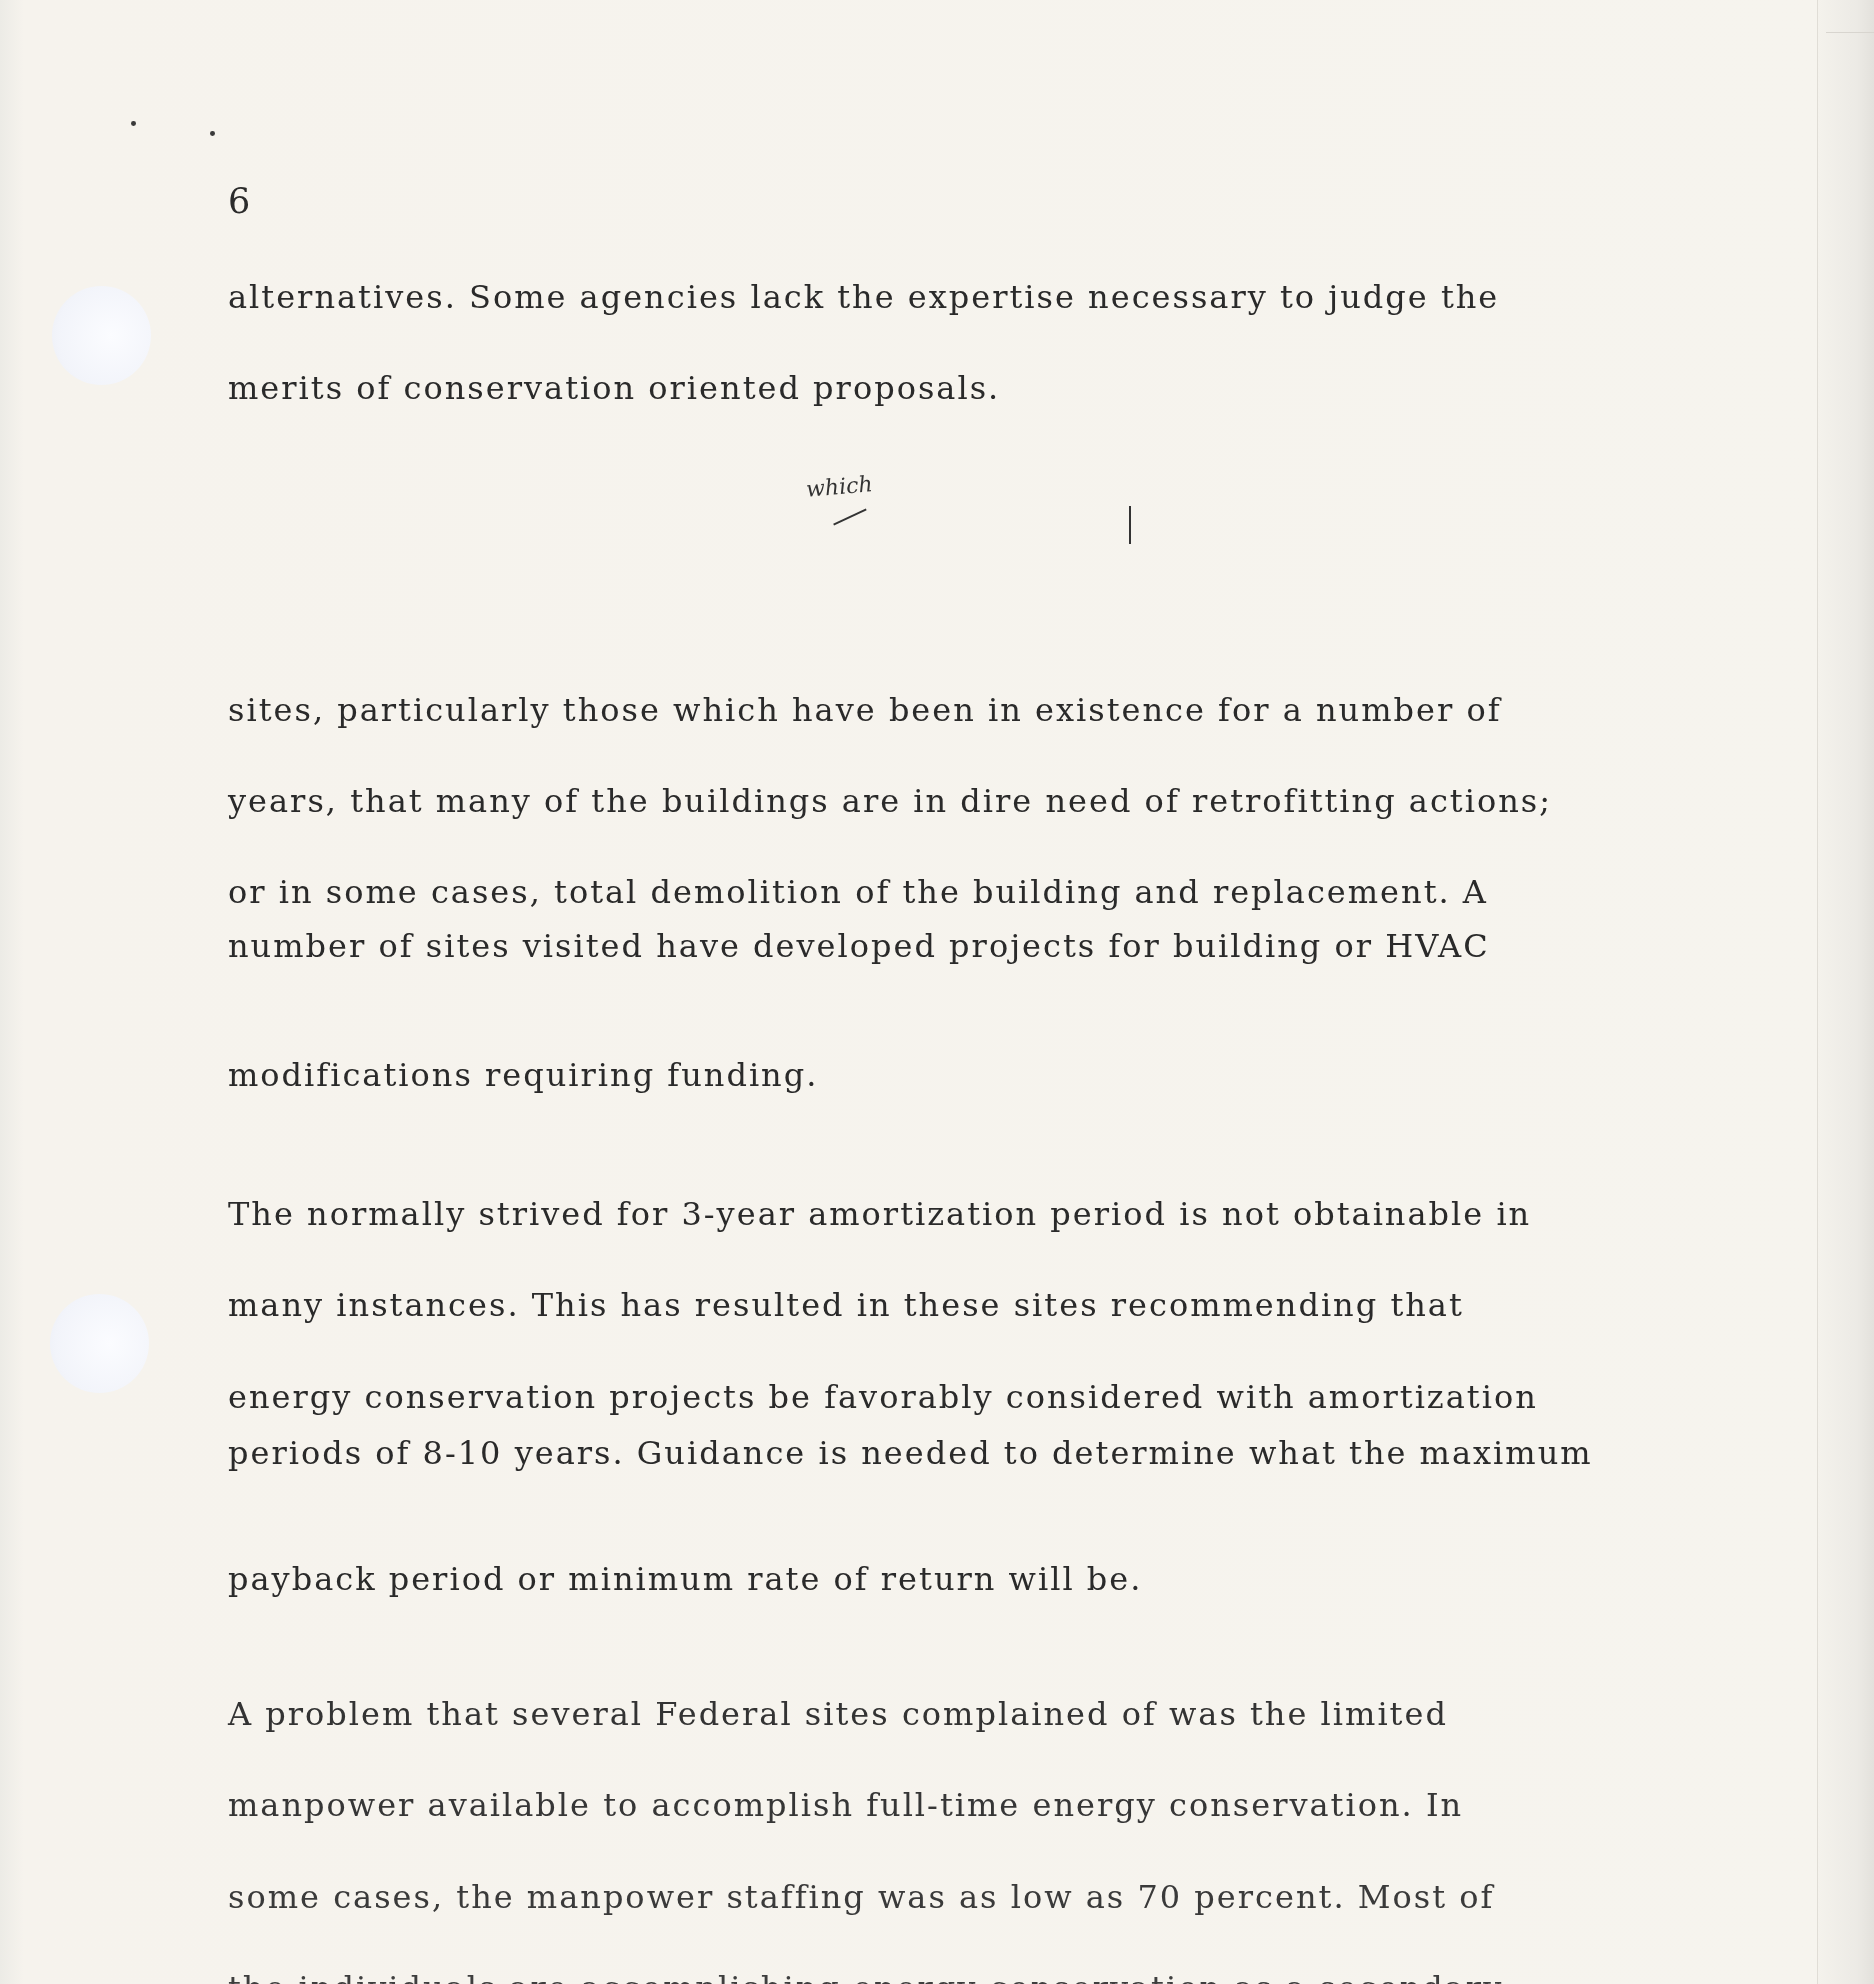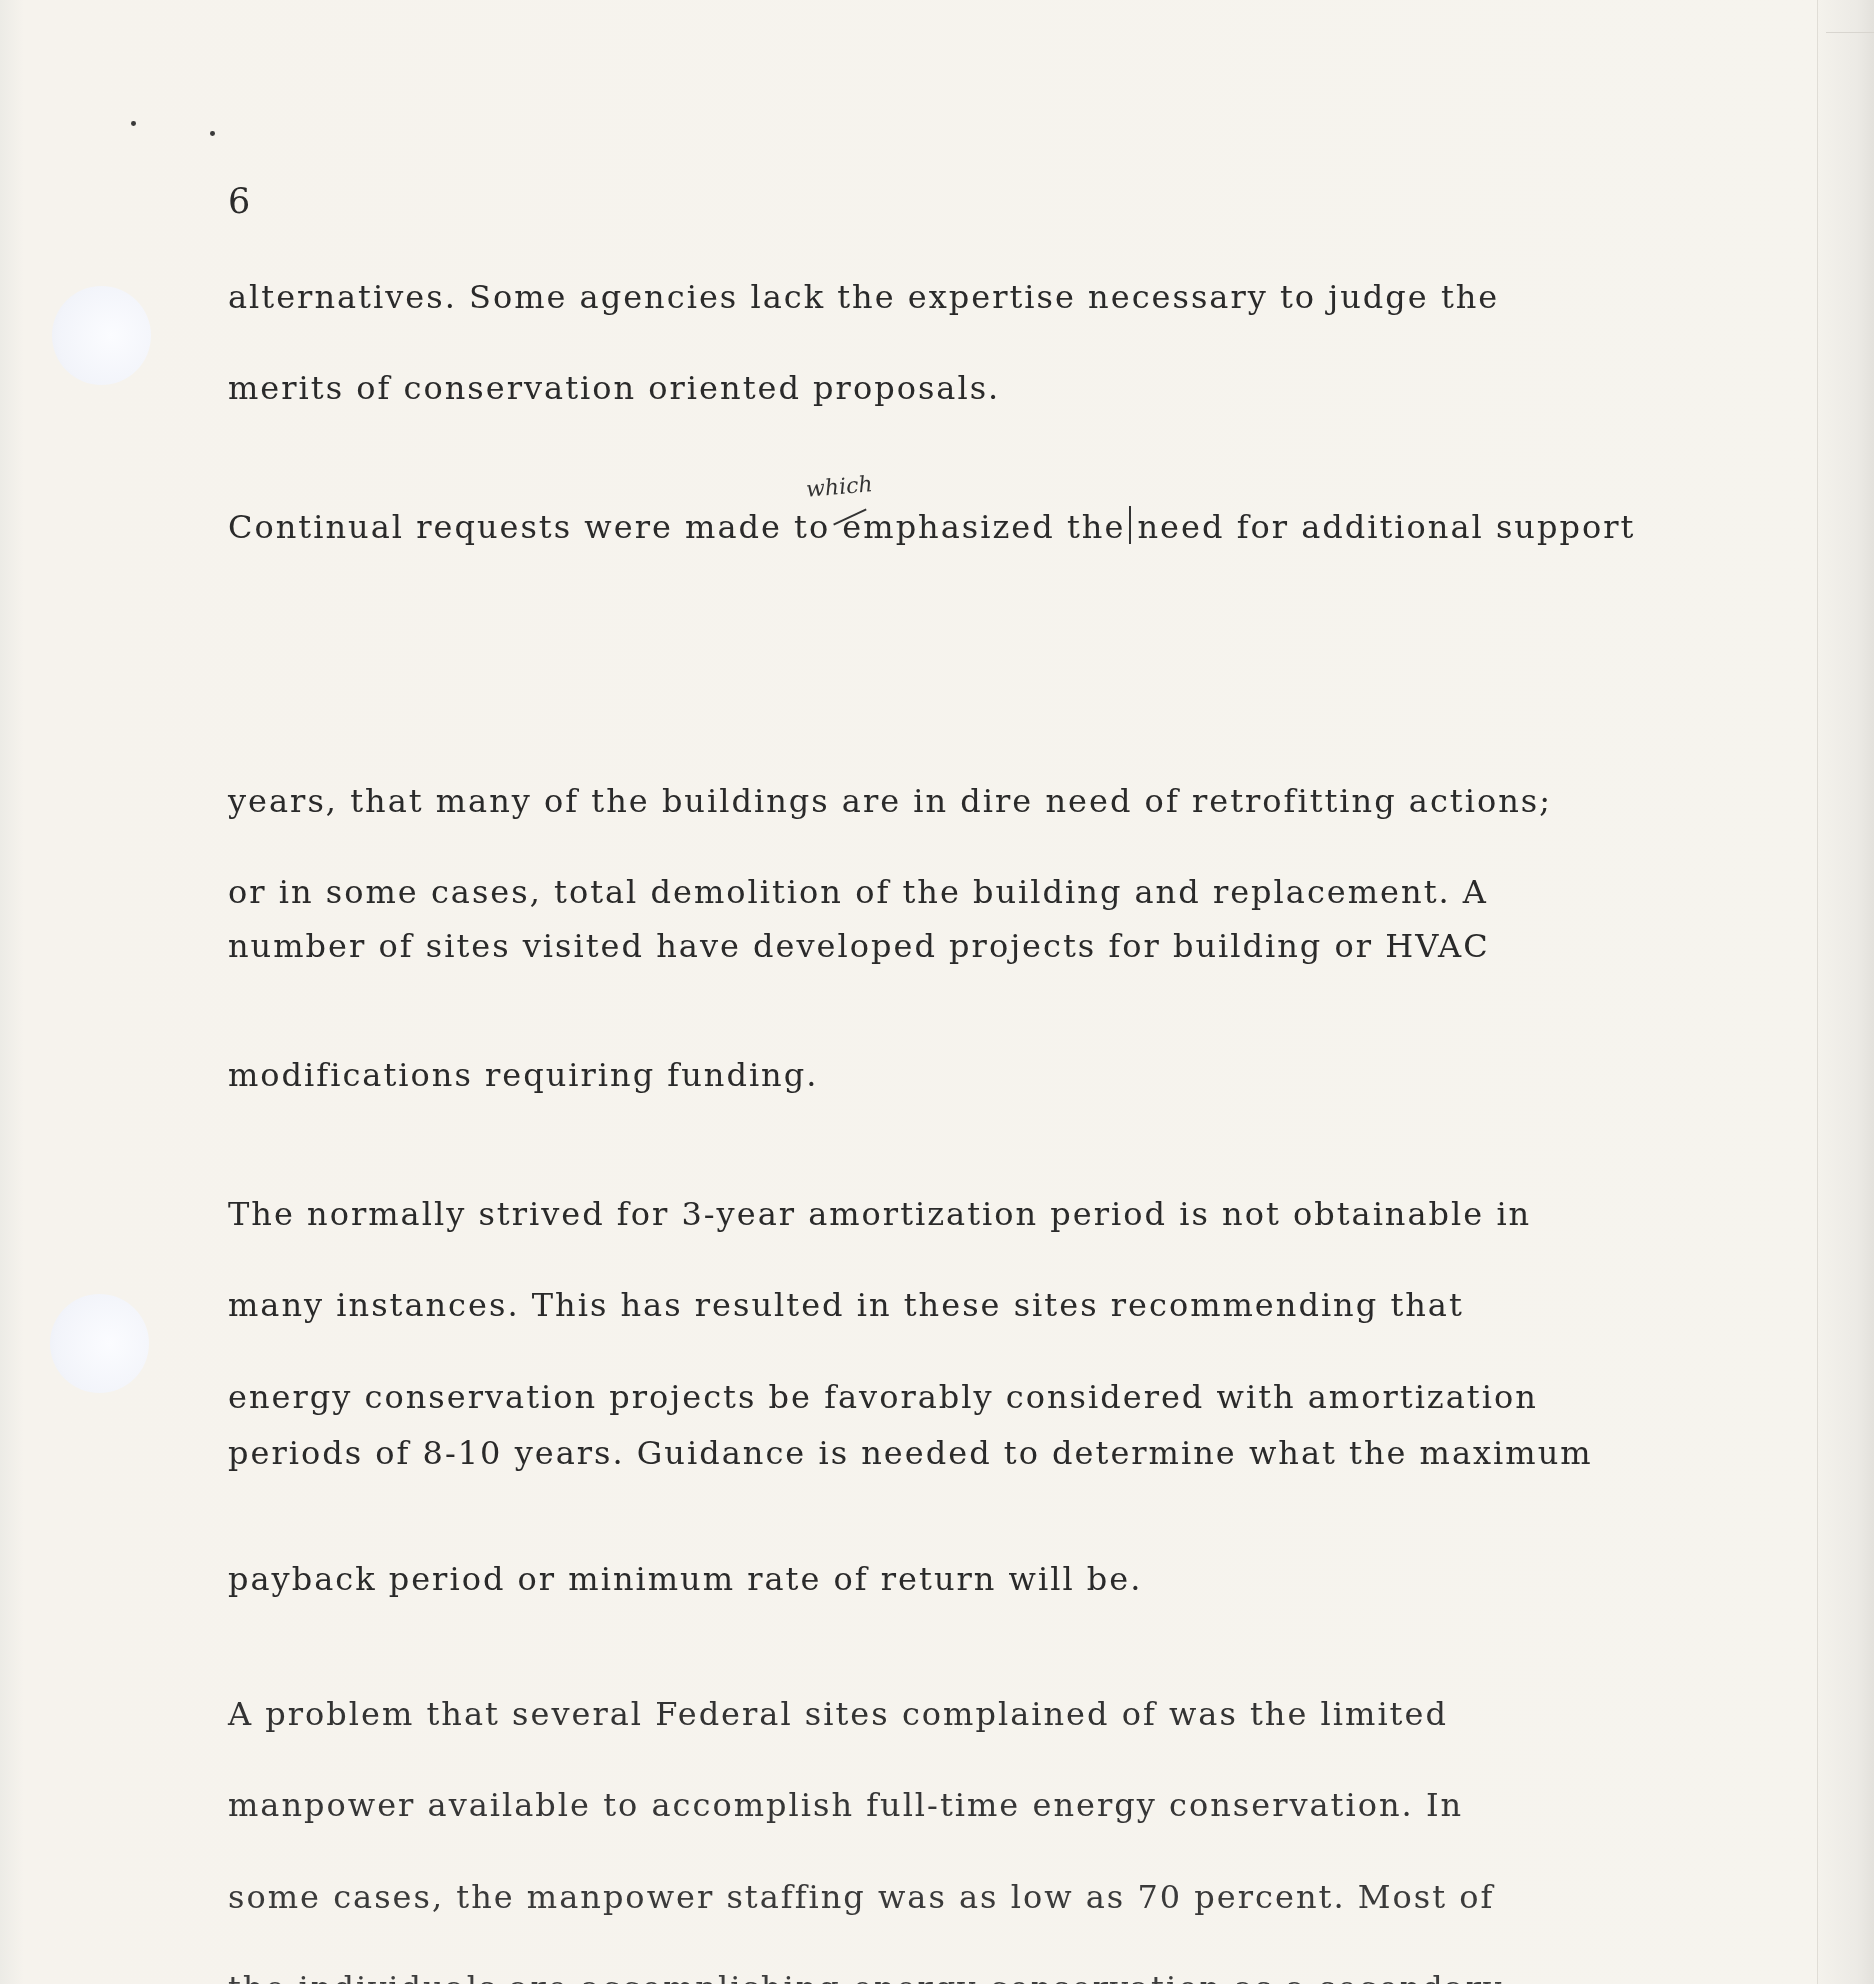--- a/index.html
+++ b/index.html
@@ -66,21 +66,21 @@
 
   <div class="page-number">6</div>
 
   <div class="annot">which</div>
   <div class="strike"></div>
   <div class="caret"></div>
 
   <div class="line" style="top:278px;">alternatives.  Some agencies lack the expertise necessary to judge the</div>
   <div class="line" style="top:369px;">merits of conservation oriented proposals.</div>
 
-  <div class="line" style="top:508px;">Continual requests were made to emphasized the need for additional support</div>
+  <div class="line" style="top:691px;">sites, particularly those which have been in existence for a number of</div>
   <div class="line" style="top:782px;">years, that many of the buildings are in dire need of retrofitting actions;</div>
   <div class="line" style="top:873px;">or in some cases, total demolition of the building and replacement.  A</div>
   <div class="line" style="top:927px;">number of sites visited have developed projects for building or HVAC</div>
   <div class="line" style="top:1056px;">modifications requiring funding.</div>
 
   <div class="line" style="top:1195px;">The normally strived for 3-year amortization period is not obtainable in</div>
   <div class="line" style="top:1286px;">many instances.  This has resulted in these sites recommending that</div>
   <div class="line" style="top:1378px;">energy conservation projects be favorably considered with amortization</div>
   <div class="line" style="top:1434px;">periods of 8-10 years.  Guidance is needed to determine what the maximum</div>
   <div class="line" style="top:1560px;text-align:right;">payback period or minimum rate of return will be.</div>

